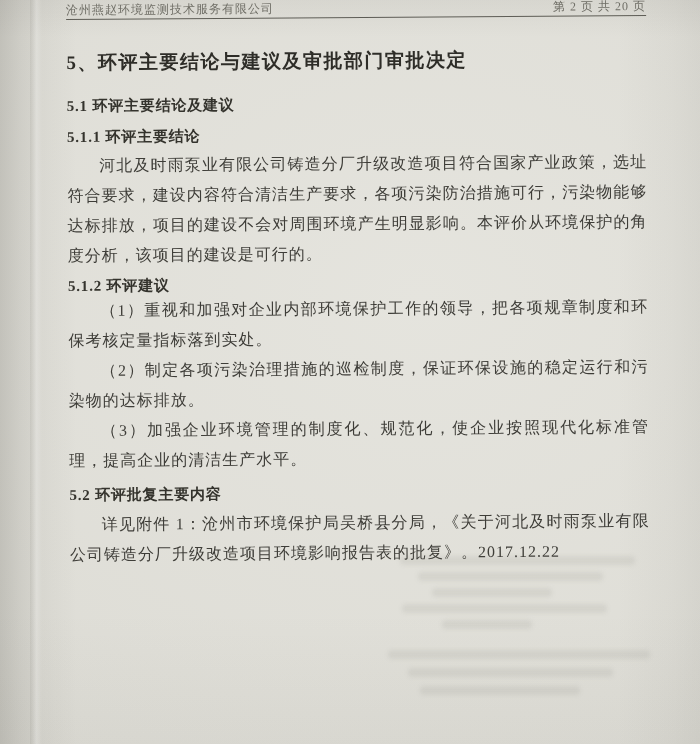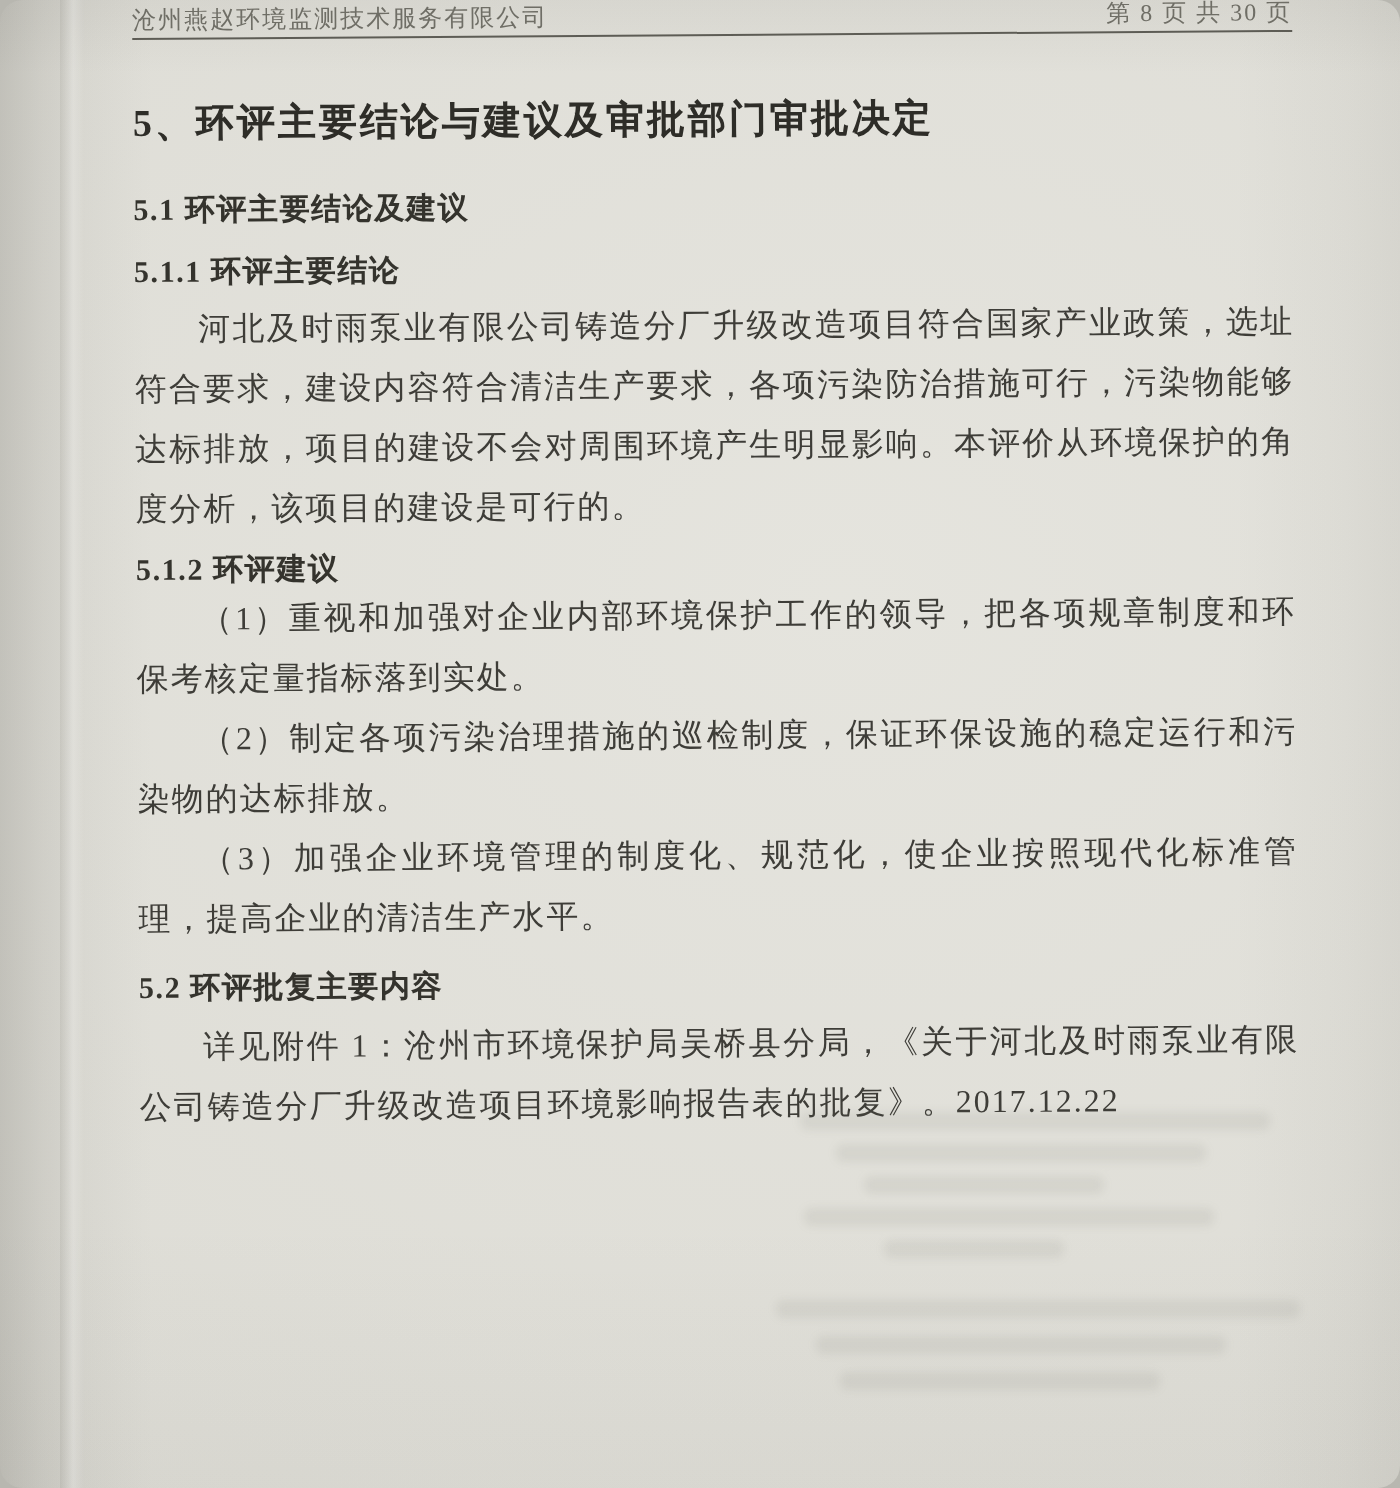--- a/index.html
+++ b/index.html
@@ -12,21 +12,20 @@
     width: 700px;
     height: 744px;
     overflow: hidden;
     background-color: #e2e1da;
     background-image:
       linear-gradient(90deg, rgba(40,38,30,0.16) 0%, rgba(40,38,30,0.09) 3%, rgba(40,38,30,0.04) 6%, rgba(40,38,30,0.0) 11%, rgba(40,38,30,0.0) 88%, rgba(40,38,30,0.03) 96%, rgba(40,38,30,0.06) 100%),
       linear-gradient(180deg, rgba(40,38,30,0.05) 0%, rgba(40,38,30,0.0) 5%, rgba(40,38,30,0.0) 82%, rgba(40,38,30,0.035) 100%),
       radial-gradient(120% 90% at 60% 40%, rgba(255,255,255,0.10) 0%, rgba(40,38,30,0.035) 100%);
     font-family: "Liberation Serif", "DejaVu Serif", serif;
     color: #3e3d38;
-    border-radius: 11px;
   }
   
   .paper::before {
     content: "";
     position: absolute;
     left: 30px; top: 0; bottom: 0;
     width: 12px;
     background: linear-gradient(90deg, rgba(40,38,30,0.07) 0%, rgba(255,255,255,0.22) 55%, rgba(255,255,255,0.0) 100%);
     pointer-events: none;
   }
@@ -103,21 +102,21 @@
 </style>
 </head>
 <body>
 
 <div class="paper">
 
   <div class="content">
 
     <div class="page-header">
       <span>沧州燕赵环境监测技术服务有限公司</span>
-      <span>第 8 页 共 30 页</span>
+      <span>第 2 页 共 20 页</span>
     </div>
 
     <h1 class="doc-title">5、环评主要结论与建议及审批部门审批决定</h1>
 
     <h2 class="h2 s51">5.1 环评主要结论及建议</h2>
 
     <h2 class="h2 s511">5.1.1 环评主要结论</h2>
 
     <p class="body-text first">河北及时雨泵业有限公司铸造分厂升级改造项目符合国家产业政策，选址符合要求，建设内容符合清洁生产要求，各项污染防治措施可行，污染物能够达标排放，项目的建设不会对周围环境产生明显影响。本评价从环境保护的角度分析，该项目的建设是可行的。</p>
 

